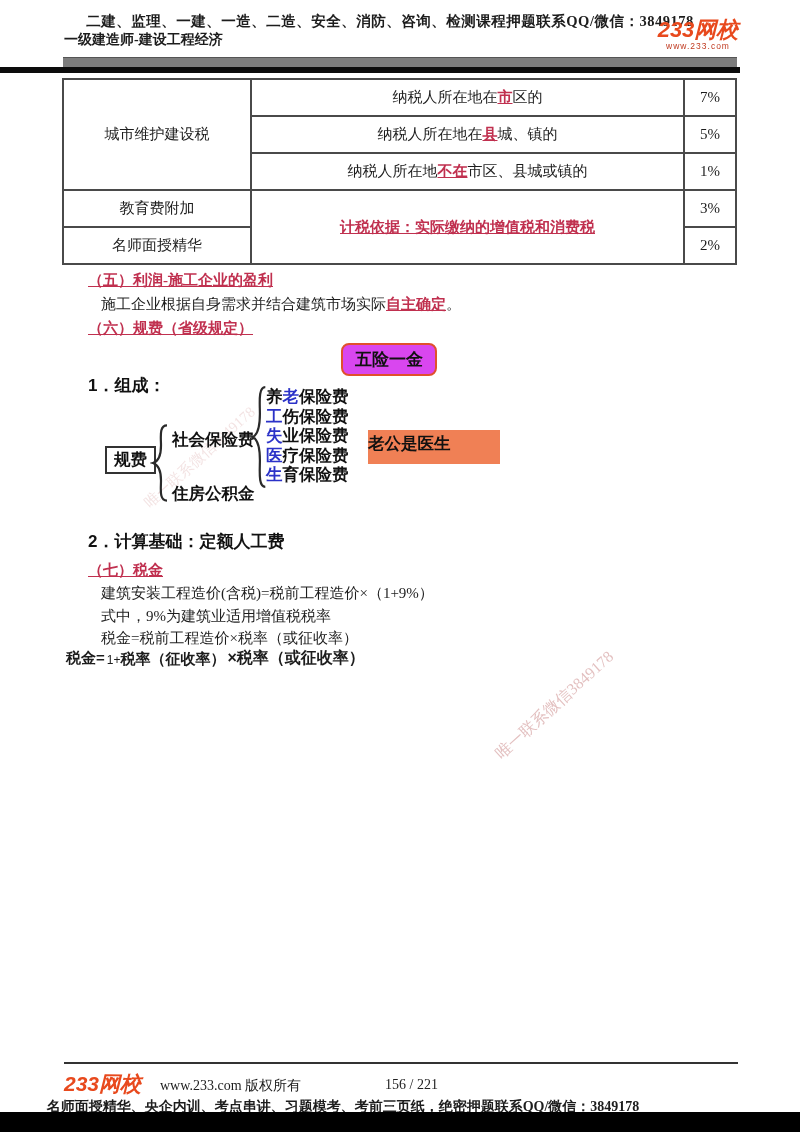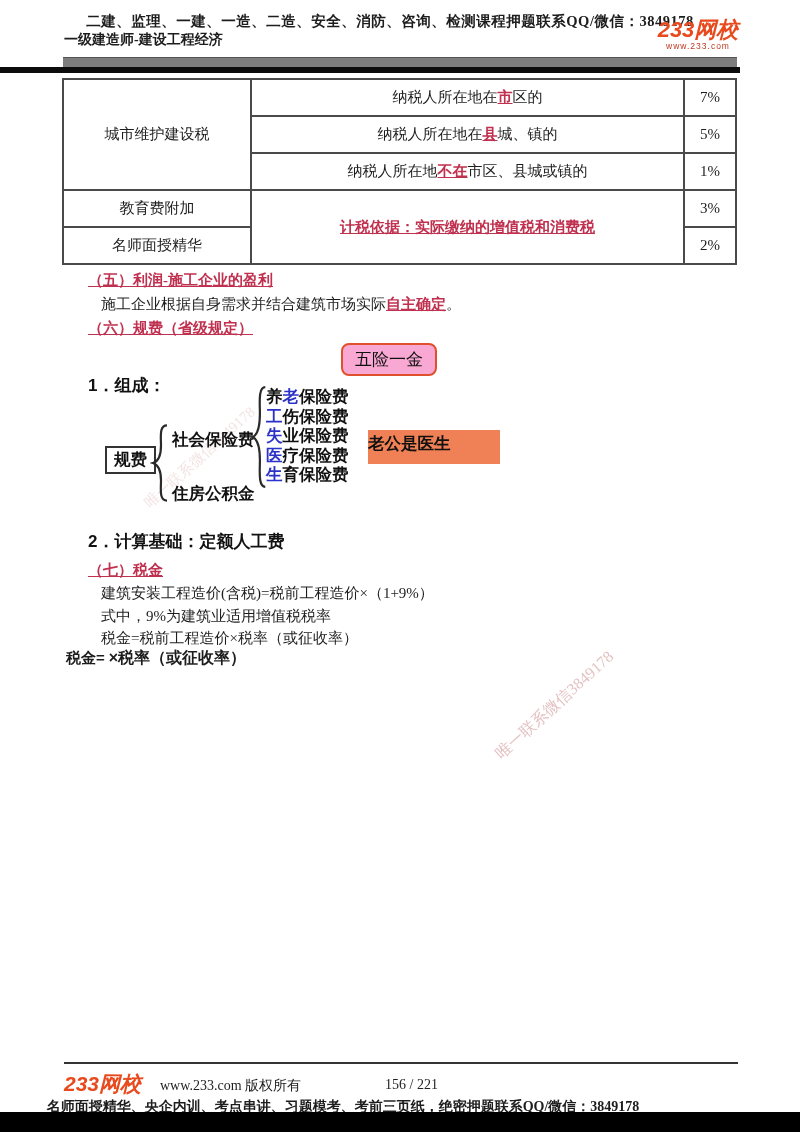--- a/index.html
+++ b/index.html
@@ -22,21 +22,21 @@
   
   table.tax{position:absolute;top:78px;left:62px;width:675px;border-collapse:collapse;table-layout:fixed;}
   table.tax td{border:2px solid #4a4a4a;font-size:15px;text-align:center;vertical-align:middle;height:35px;padding:0 4px;}
   .hl-red{color:#c0304f;font-weight:bold;text-decoration:underline;}
   .red-cell{color:#c0304f;font-weight:bold;text-decoration:underline;font-size:15px;}
 
   .heading-red{color:#c0304f;font-weight:bold;font-size:15px;text-decoration:underline;}
   .body-line{font-size:15px;margin-left:35px;}
 
   .badge{top:343px;left:341px;border:2px solid #e0502d;border-radius:8px;padding:3px 12px;
-         font-size:17px;font-weight:400;color:#111;background:#f9a8d4;}
+         font-size:17px;font-weight:700;color:#111;background:#d946ef;}
 
   .num-item{font-size:17px;font-weight:600;color:#111;}
 
   
   .diag-text{font-size:16.5px;font-weight:600;color:#111;}
   .root-box{top:446px;left:105px;border:2px solid #333;padding:1px 7px;}
   .ins-list{top:387px;left:266px;line-height:19.5px;}
   .hl-blue{color:#2b32c8;}
   .mnemonic{top:430px;left:368px;width:132px;height:34px;line-height:26px;
             background:#f08055;color:#111;font-size:16.5px;font-weight:600;}
@@ -140,20 +140,21 @@
 
 <div class="abs num-item sans" style="top:530px;left:88px;">2．计算基础：定额人工费</div>
 <div class="abs heading-red" style="top:561px;left:88px;">（七）税金</div>
 <div class="abs body-line" style="top:584px;left:66px;">建筑安装工程造价(含税)=税前工程造价×（1+9%）</div>
 <div class="abs body-line" style="top:607px;left:66px;">式中，9%为建筑业适用增值税税率</div>
 <div class="abs body-line" style="top:629px;left:66px;">税金=税前工程造价×税率（或征收率）</div>
 
 <div class="abs frac-wrap sans">
   <span class="frac-lhs">税金=</span>
   <span class="frac">
+    <span class="den" style="display:block;"><span class="small">1+</span><span>税率（征收率）</span></span>
   </span>
   <span class="frac-rhs">×税率（或征收率）</span>
 </div>
 
 <div class="abs watermark" style="top:695px;left:440px;width:230px;text-align:center;">唯一联系微信3849178</div>
 
 <div class="abs footer-line"></div>
 <div class="abs footer-logo">233网校</div>
 <div class="abs footer-copy">www.233.com 版权所有</div>
 <div class="abs footer-page">156 / 221</div>

